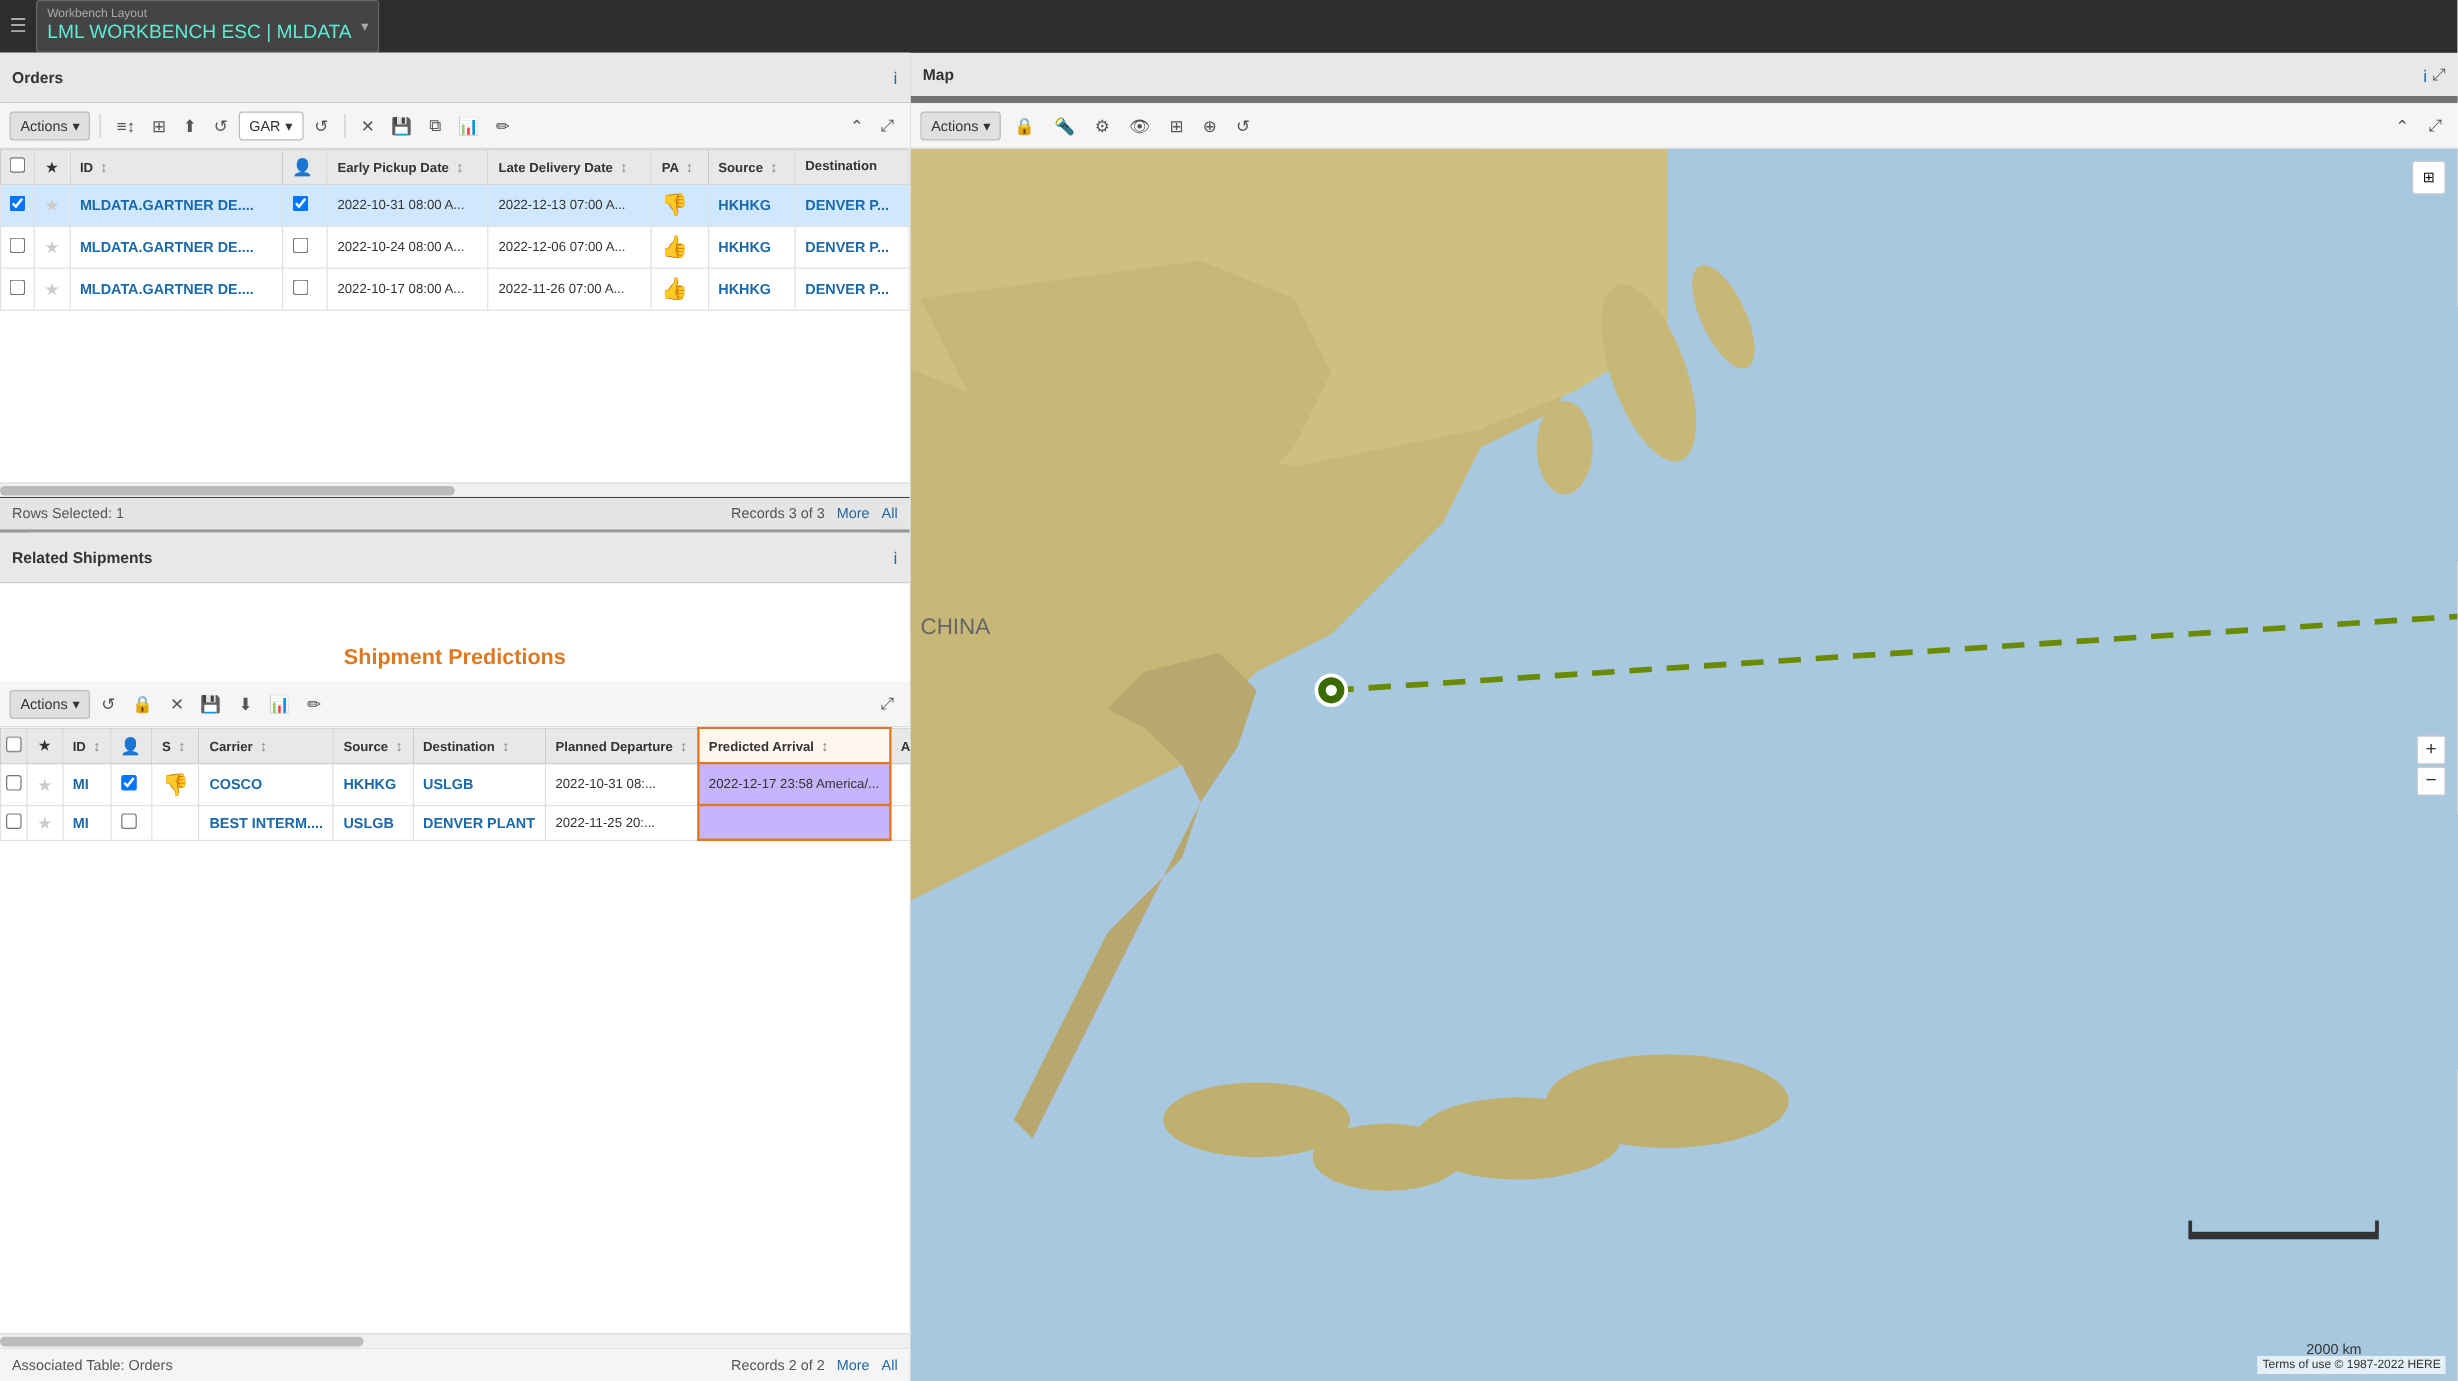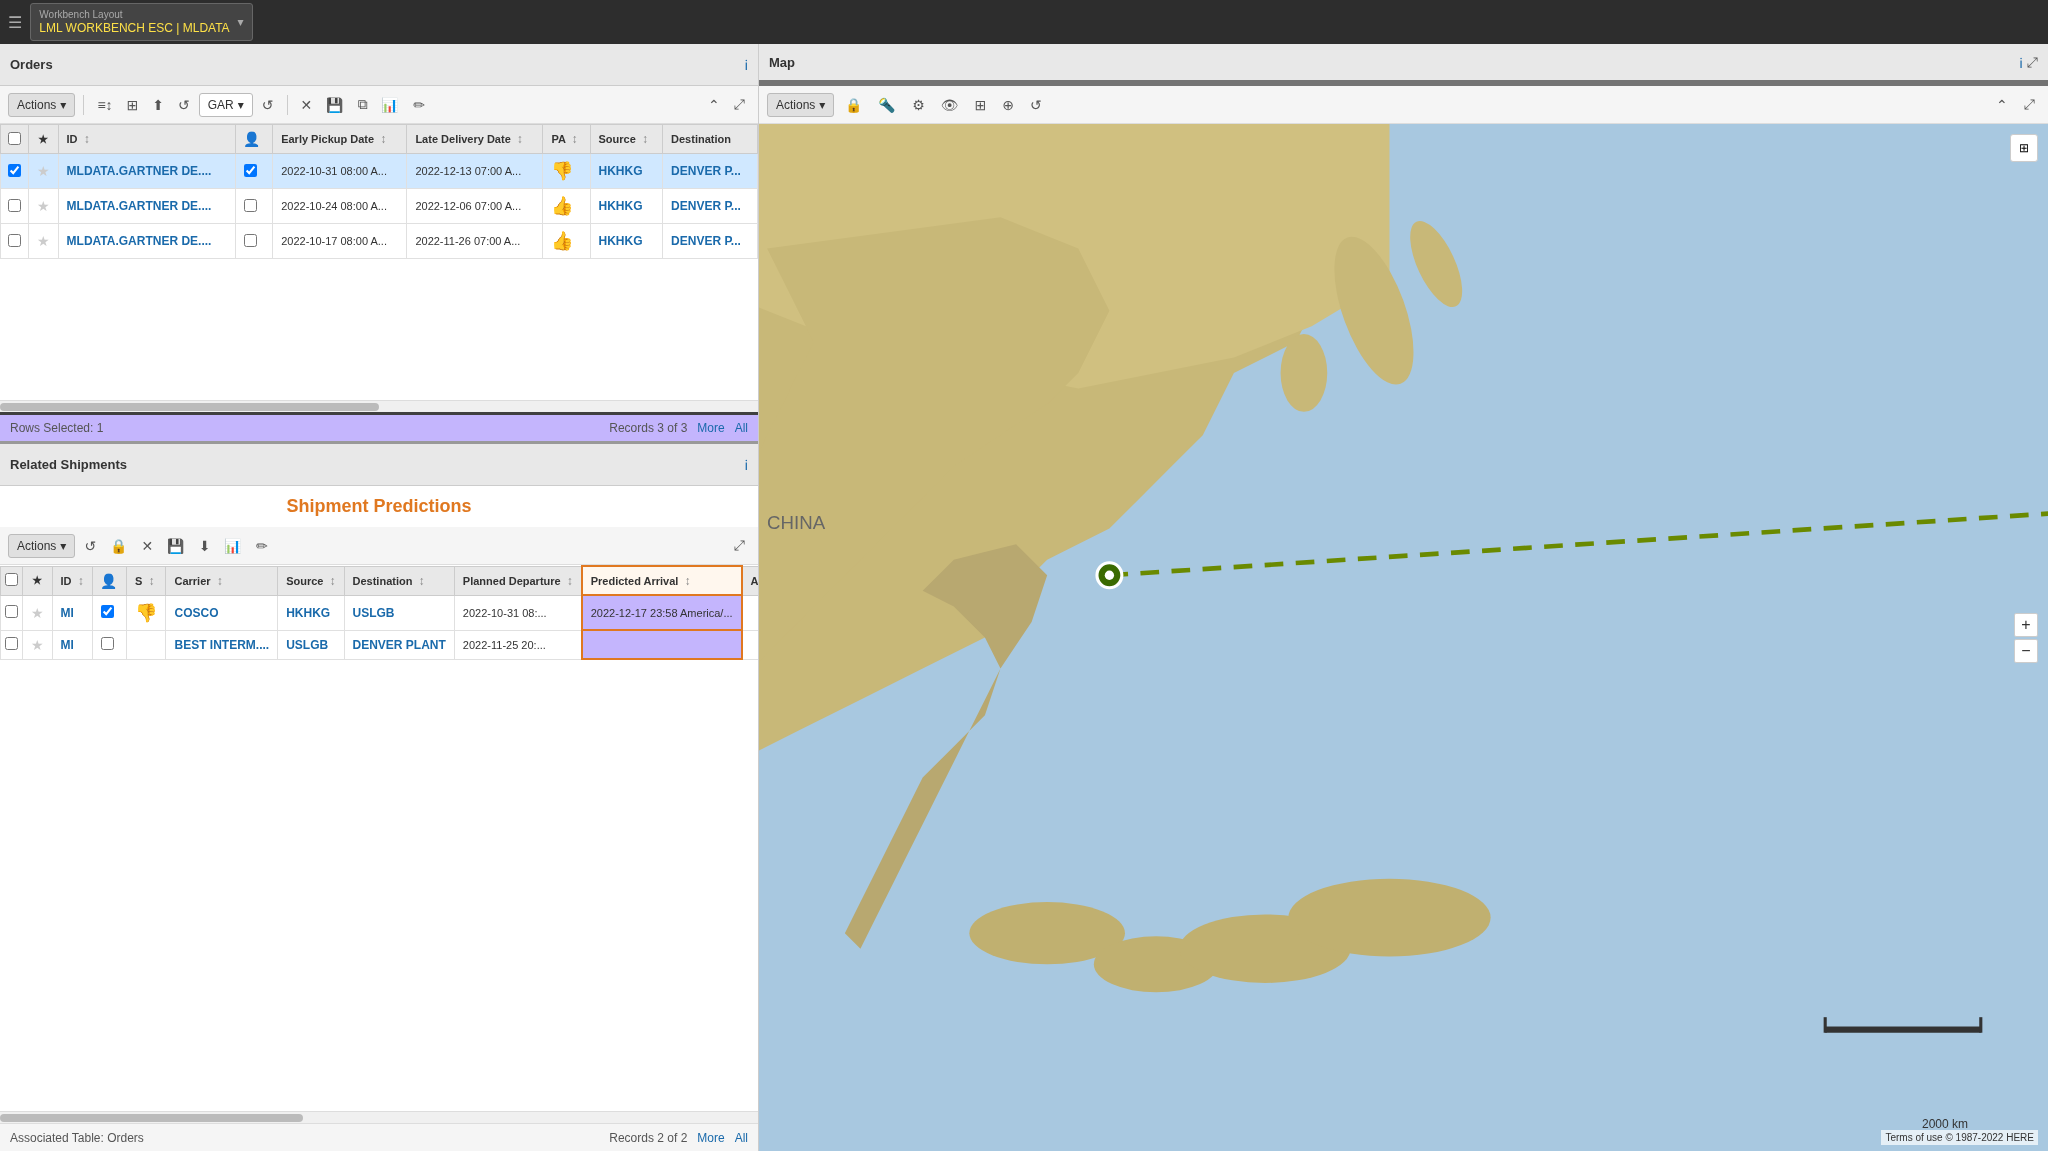--- a/index.html
+++ b/index.html
@@ -23,21 +23,21 @@
       align-items: center;
       background: #444;
       border: 1px solid #666;
       border-radius: 3px;
       padding: 4px 8px;
       color: #fff;
       font-size: 12px;
       gap: 8px;
     }
     .workbench-layout-label { color: #aaa; font-size: 10px; }
-    .workbench-layout-value { color: #fde047; font-size: 12px; }
+    .workbench-layout-value { color: #5eead4; font-size: 16px; }
     .dropdown-arrow { color: #aaa; }
 
     
     .main-layout {
       display: flex;
       height: calc(1151px - 44px);
     }
 
     
     .left-panel {
@@ -159,22 +159,22 @@
     .star { color: #ccc; cursor: pointer; font-size: 14px; }
 
     .thumb-red { color: #c00; font-size: 18px; }
     .thumb-green { color: #090; font-size: 18px; }
 
     .status-bar {
       display: flex;
       align-items: center;
       justify-content: space-between;
       padding: 6px 10px;
-      background: #c4b5fd;
-      border-top: 3px solid #404040;
+      background: #e5e5e5;
+      border-top: 1px solid #404040;
       font-size: 11px;
       color: #555;
     }
     .status-bar-right { display: flex; gap: 10px; align-items: center; }
     .more-link, .all-link {
       color: #1a6aab;
       cursor: pointer;
       text-decoration: none;
     }
 
@@ -345,20 +345,21 @@
       overflow: auto;
     }
 
     
     .prediction-title-row {
       display: flex;
       align-items: center;
       justify-content: center;
       background: #fff;
       padding: 4px 0;
+      margin-top: 41px;
     }
   </style>
 </head>
 <body>
 
 <div class="top-bar">
   <span class="top-bar-icon">☰</span>
   <div class="workbench-layout">
     <div style="display:flex;flex-direction:column;line-height:1.3">
       <span class="workbench-layout-label">Workbench Layout</span>

